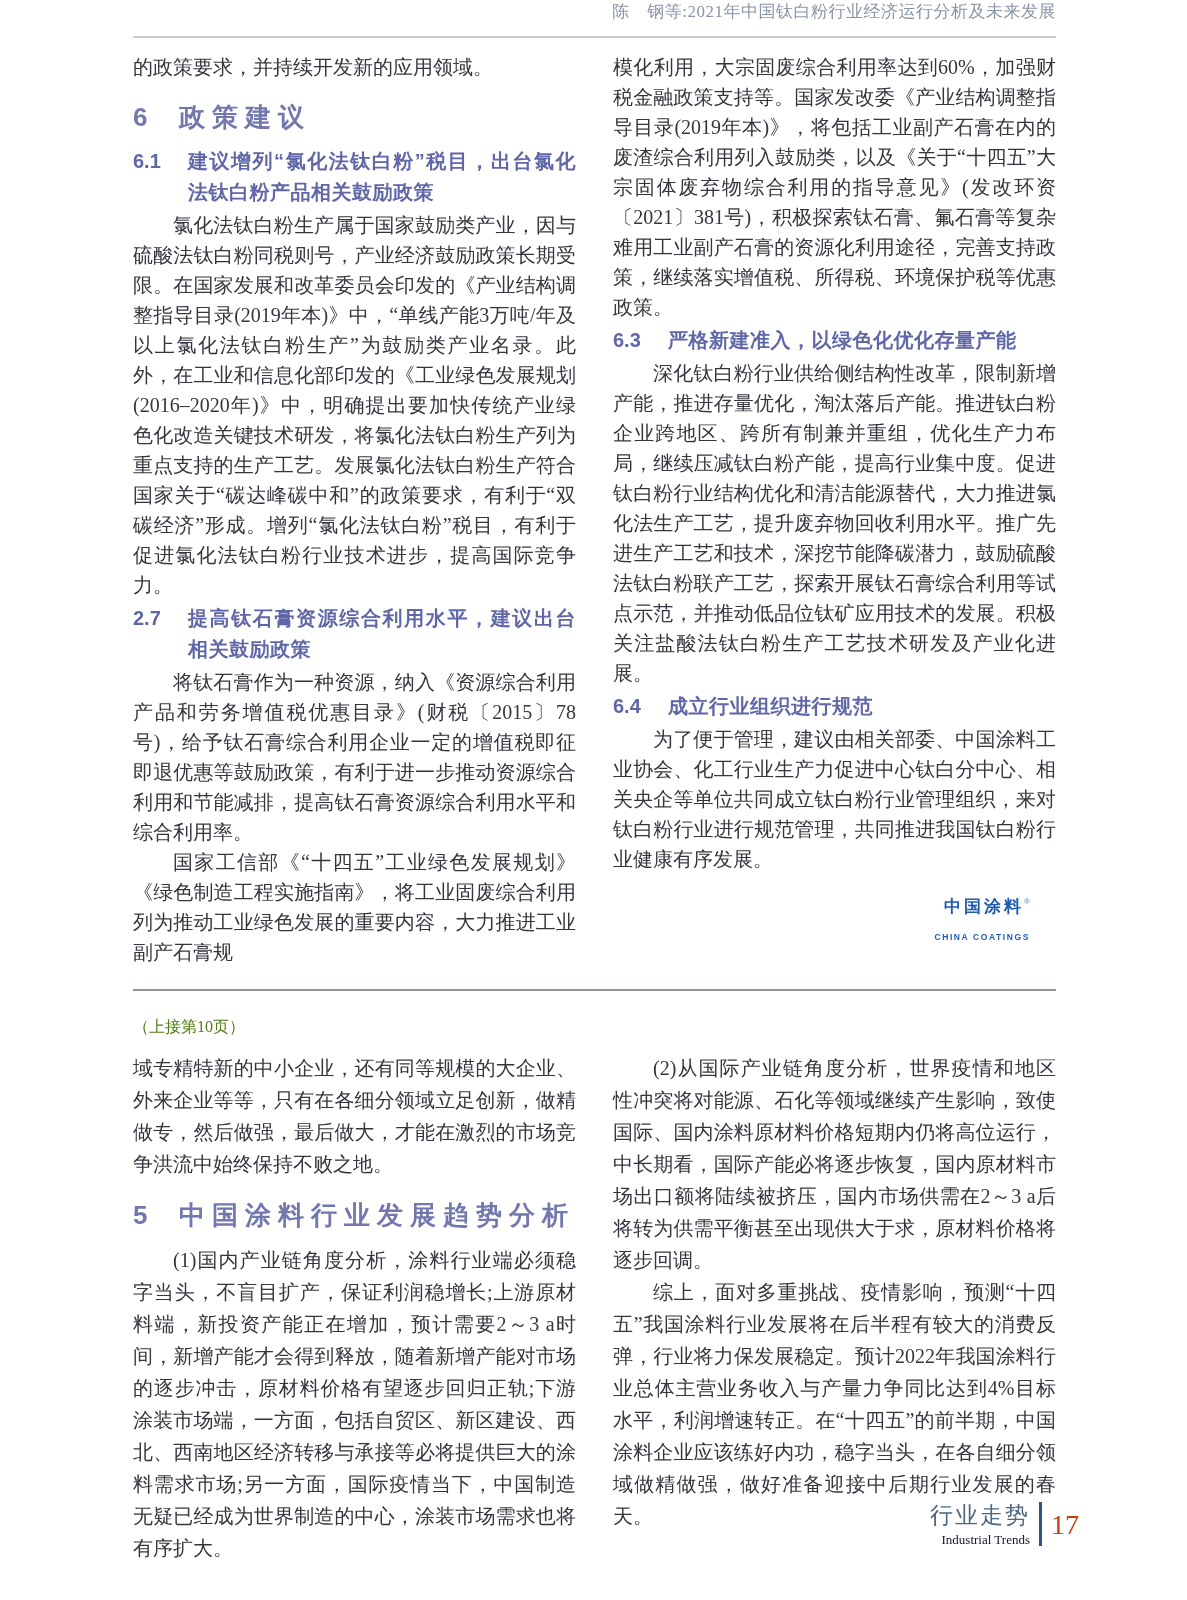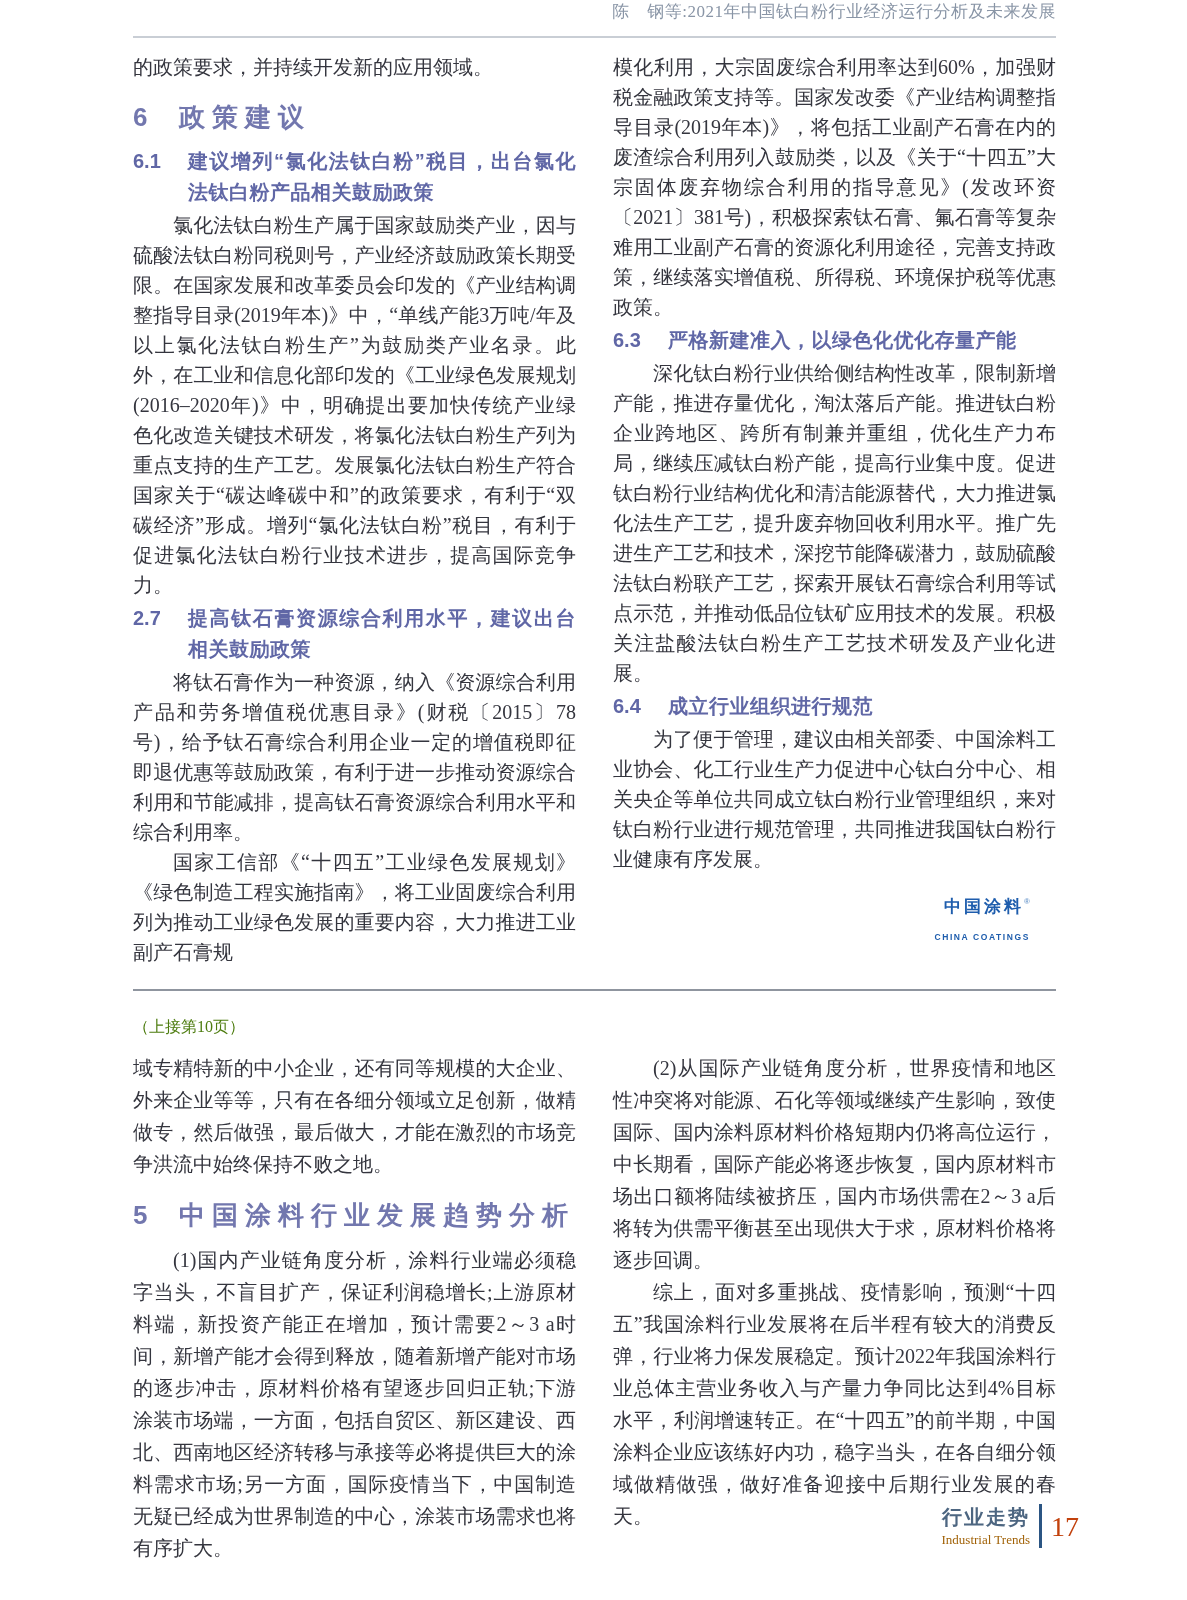--- a/index.html
+++ b/index.html
@@ -68,23 +68,23 @@
   .divider { border-top: 2px solid #8f959f; margin-top: 22px; }
   .cont-note { margin-top: 26px; font-size: 16px; color: #4d7c0f; }
 
   .footer {
     position: absolute; right: 108px; bottom: 52px;
     display: flex; align-items: center; gap: 9px;
   }
   .f-labels { text-align: right; }
   .f-cn {
     font-family: "Liberation Sans", "DejaVu Sans", sans-serif;
-    font-weight: bold; font-size: 20px; letter-spacing: 2px; color: #4d6681;
+    font-weight: normal; font-size: 23px; letter-spacing: 2px; color: #4d6681;
   }
-  .f-en { font-size: 13px; color: #a16207; margin-top: 1px; }
+  .f-en { font-size: 13px; color: #0f172a; margin-top: 1px; }
   .f-bar { width: 3px; height: 44px; background: #2b5583; }
   .f-num { font-size: 28px; color: #c2410c; padding-top: 2px; }
 </style>
 </head>
 <body>
 
 <div class="content">
   <div class="running-head">陈　钢等:2021年中国钛白粉行业经济运行分析及未来发展</div>
   <div class="head-rule"></div>
 

